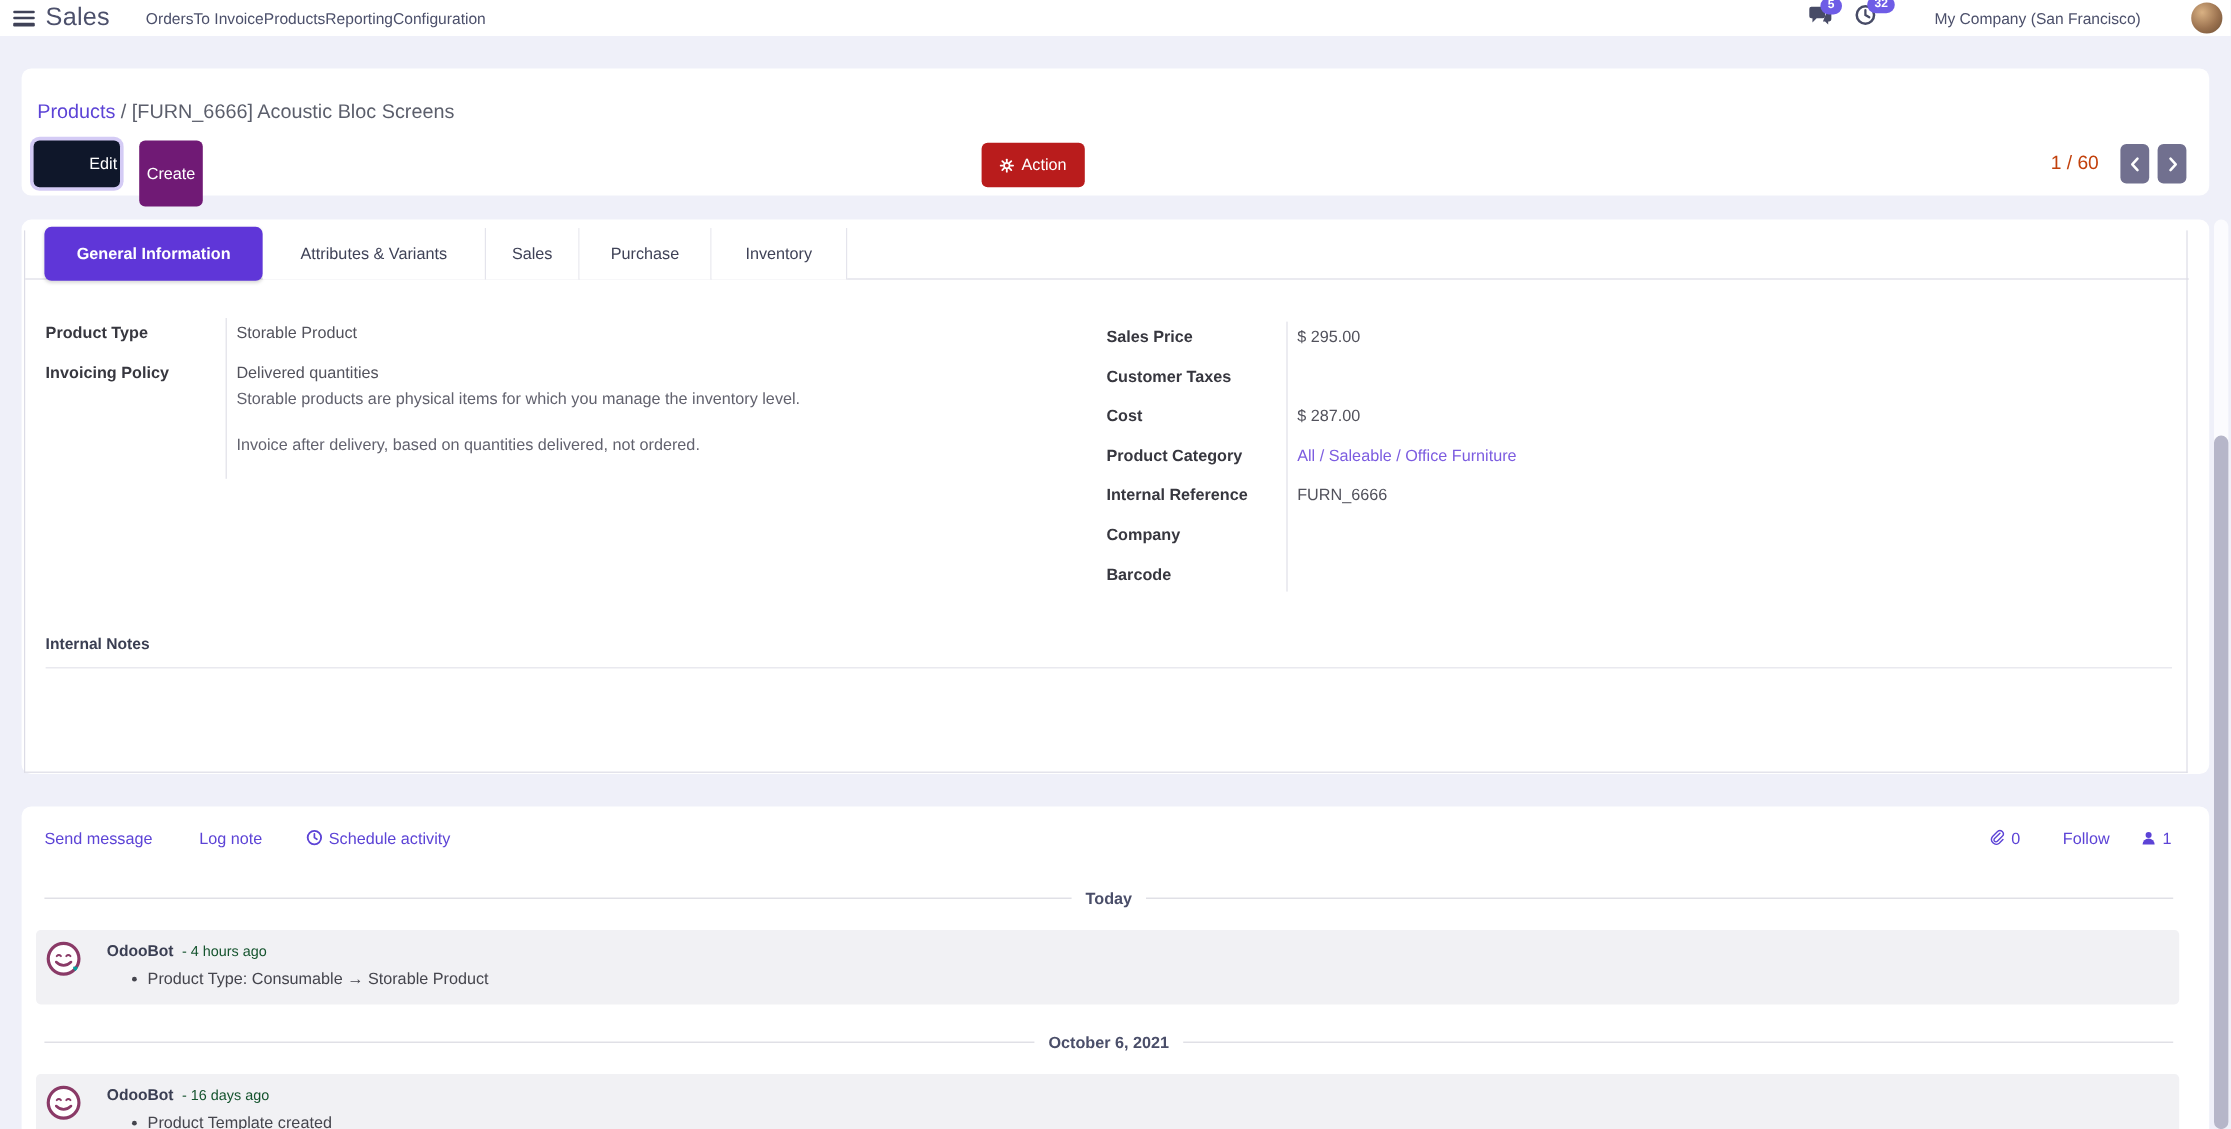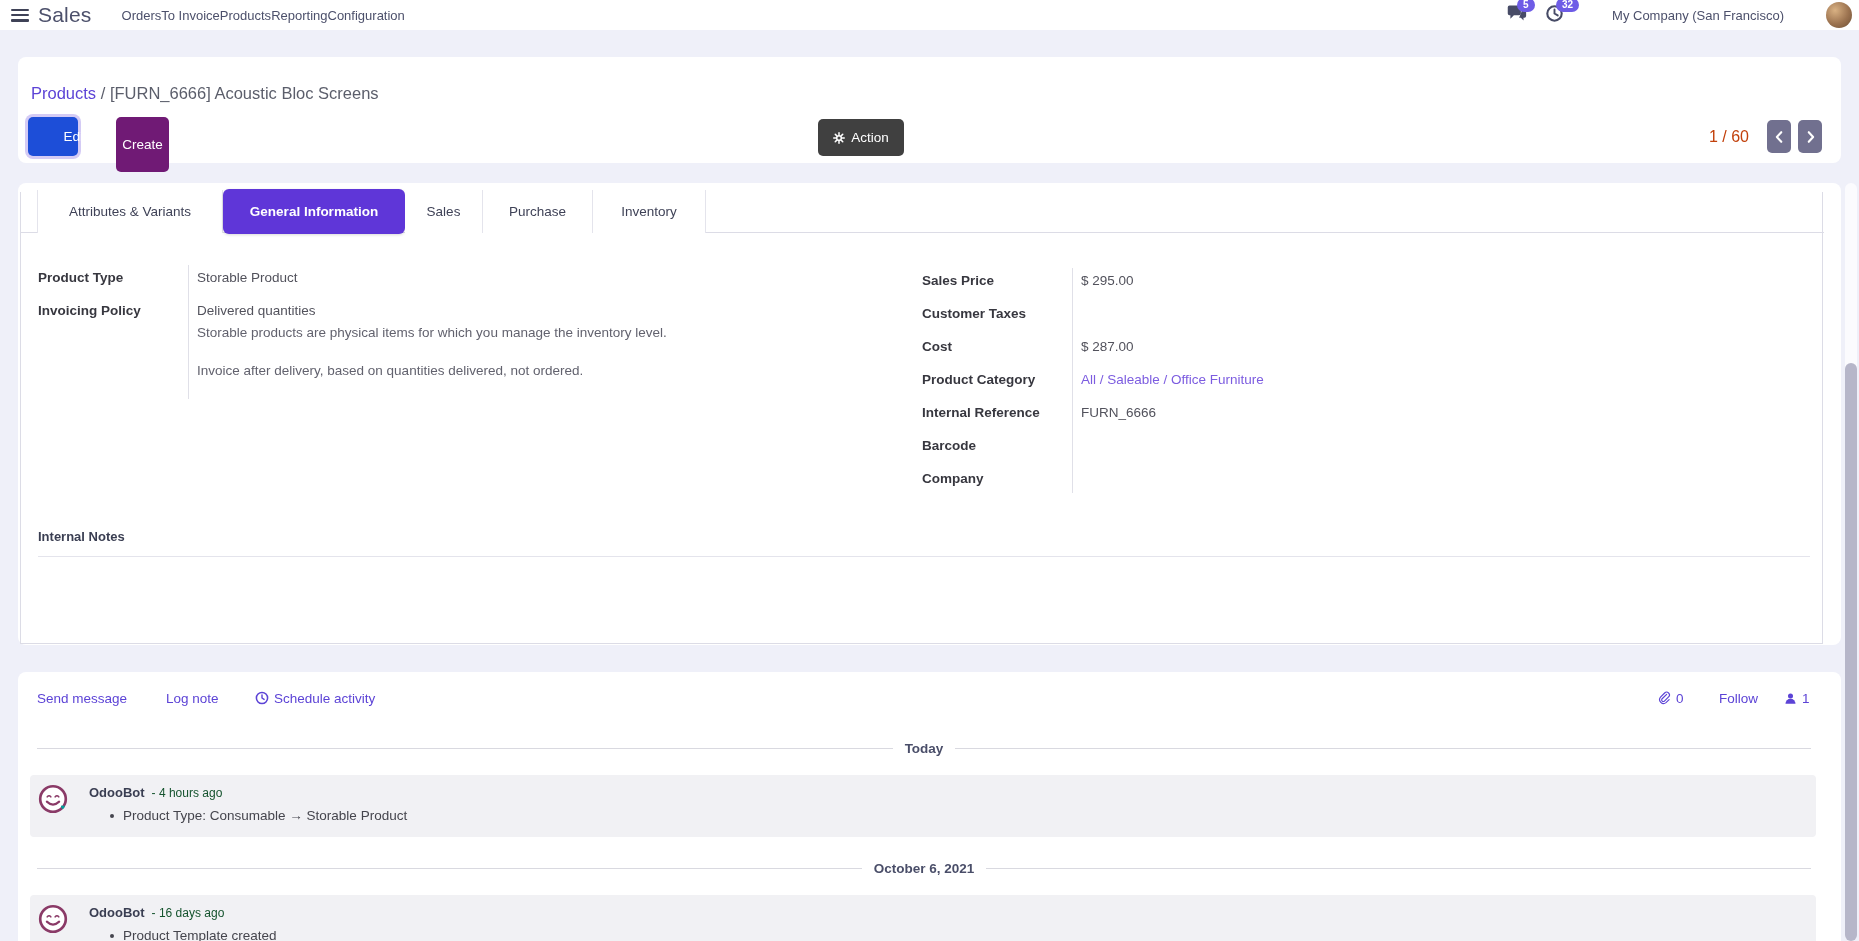--- a/index.html
+++ b/index.html
@@ -27,24 +27,24 @@
   .card { position:absolute; left:18px; width:1823px; background:#fff; border-radius:8px; }
   .control-card { top:57px; height:106px; }
   .form-card { top:183px; height:462px; }
   .chatter-card { top:672px; height:269px; border-radius:8px 8px 0 0; }
 
   
   .breadcrumb { position:absolute; left:13px; top:27px; font-size:16.5px; color:#5b5e6b; }
   .breadcrumb .bc-link { color:#5c43d6; cursor:pointer; }
   .btn { display:inline-flex; align-items:center; justify-content:center; color:#fff;
          font-size:13.5px; border-radius:5px; cursor:pointer; user-select:none; }
-  .btn-edit { position:absolute; left:10px; top:60px; width:50px; height:39px; background:#1d4ed8;
+  .btn-edit { position:absolute; left:10px; top:60px; width:72px; height:39px; background:#0f172a;
               box-shadow:0 0 0 3px #d4cbf5;padding-left:44px; }
   .btn-create { position:absolute; left:98px; top:60px; width:53px; height:55px; background:#701a75; }
-  .btn-action { position:absolute; left:800px; top:62px; width:86px; height:37px; background:#404040; gap:6px; }
+  .btn-action { position:absolute; left:800px; top:62px; width:86px; height:37px; background:#b91c1c; gap:6px; }
   .pager-text { position:absolute; right:92px; top:71px; font-size:16px; color:#c2410c; }
   .pager-btn { position:absolute; top:63px; width:24px; height:33px; background:#71708f; }
   .pager-prev { right:50px; } .pager-next { right:19px; }
 
   
   .sheet { position:absolute; left:2px; top:9px; width:1803px; height:452px;
            border:1px solid #dcdce6; border-top:none; background:#fff; }
   .tabs { position:absolute; left:0; top:-2px; width:1803px; height:43px;
           border-bottom:1px solid #dcdce6; display:flex; padding-left:16px; }
   .tab { height:43px; display:flex; align-items:center; justify-content:center;
@@ -159,22 +159,22 @@
   <div class="btn pager-btn pager-next">
     <svg width="11" height="14" viewBox="0 0 12 16">
       <polyline points="4,2.5 9,8 4,13.5" fill="none" stroke="#fff" stroke-width="2.4" stroke-linecap="round" stroke-linejoin="round"></polyline>
     </svg>
   </div>
 </div>
 
 <div class="card form-card">
   <div class="sheet">
     <div class="tabs">
+      <div class="tab active" style="width:182px">General Information</div>
       <div class="tab" style="width:186px">Attributes &amp; Variants</div>
-      <div class="tab active" style="width:182px">General Information</div>
       <div class="tab" style="width:78px">Sales</div>
       <div class="tab" style="width:110px">Purchase</div>
       <div class="tab" style="width:113px">Inventory</div>
     </div>
 
     <div class="fgroup fgroup-left" style="height:140px">
       <div class="vline"></div>
       <div class="frow">
         <div class="flabel">Product Type</div>
         <div class="fvalue">Storable Product</div>
@@ -203,25 +203,25 @@
       </div>
       <div class="frow">
         <div class="flabel">Product Category</div>
         <div class="fvalue"><span class="flink">All / Saleable / Office Furniture</span></div>
       </div>
       <div class="frow">
         <div class="flabel">Internal Reference</div>
         <div class="fvalue">FURN_6666</div>
       </div>
       <div class="frow">
+        <div class="flabel">Company</div>
+        <div class="fvalue"></div>
+      </div>
+      <div class="frow">
         <div class="flabel">Barcode</div>
-        <div class="fvalue"></div>
-      </div>
-      <div class="frow">
-        <div class="flabel">Company</div>
         <div class="fvalue"></div>
       </div>
     </div>
 
     <div class="notes-label">Internal Notes</div>
     <div class="notes-rule"></div>
   </div>
 </div>
 
 <div class="card chatter-card">

